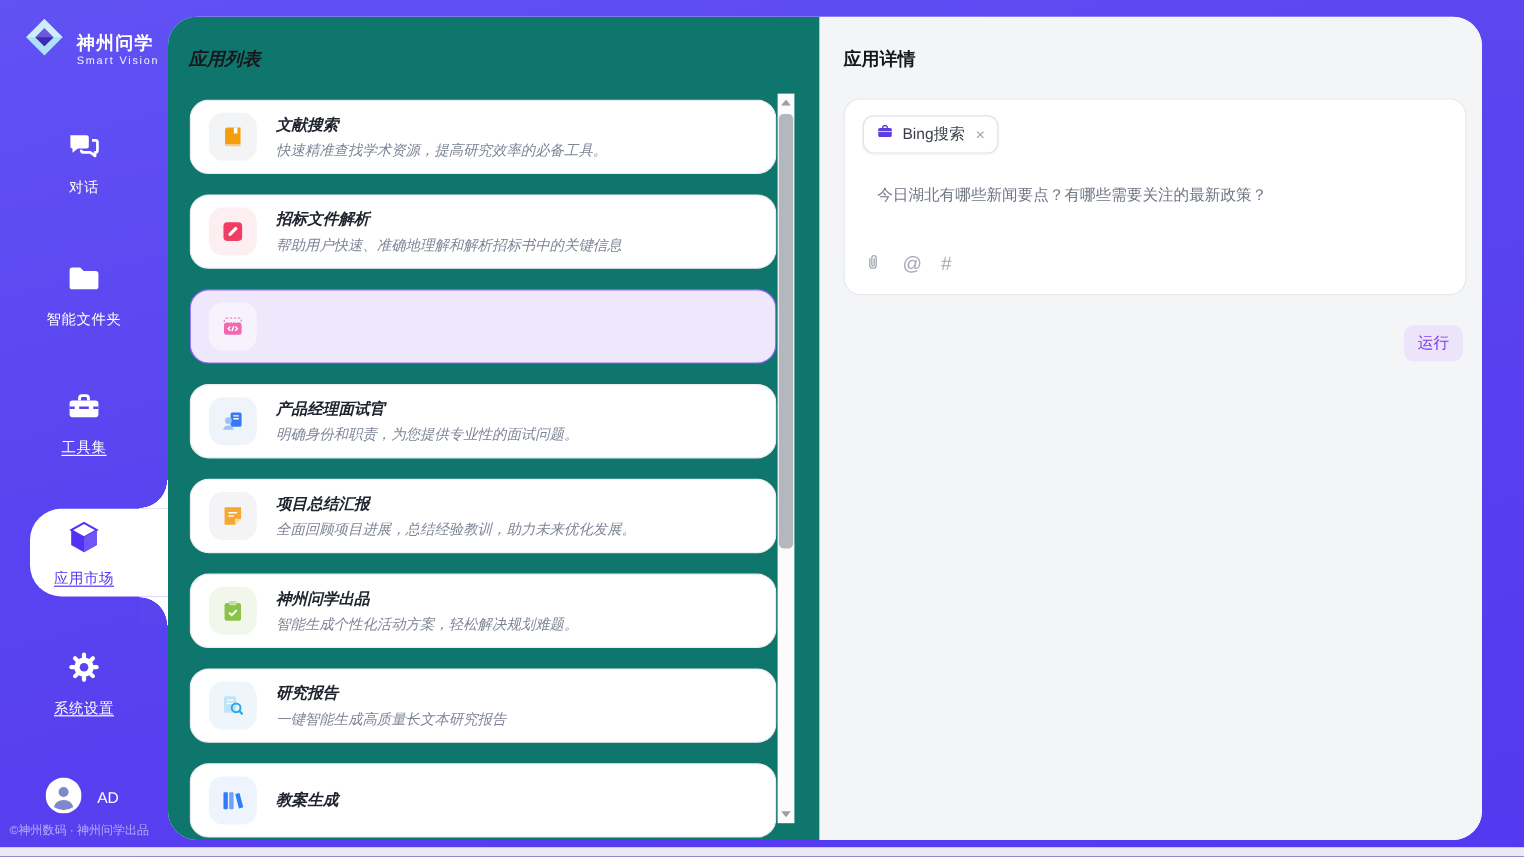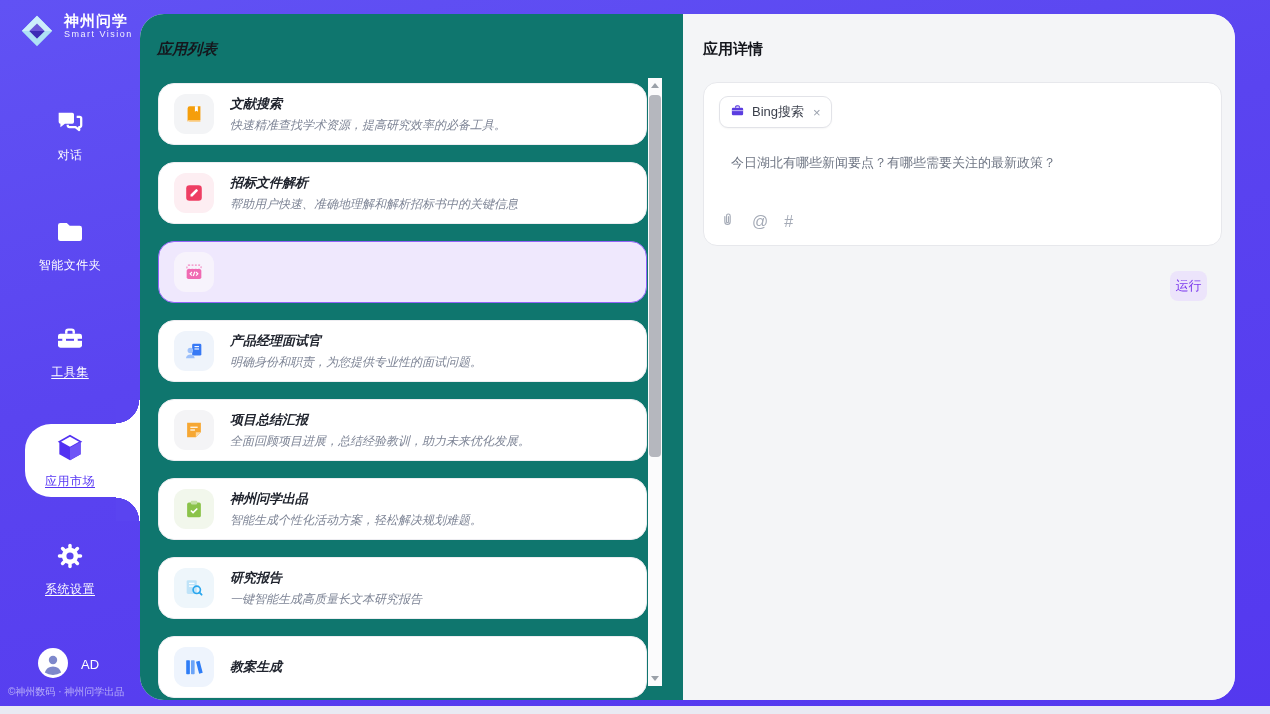--- a/index.html
+++ b/index.html
@@ -1,21 +1,21 @@
 <!DOCTYPE html>
 <html><head>
 <meta charset="utf-8">
 <style>
   html,body{margin:0;padding:0;background:#2e2e3a;}
   .stage{position:relative;width:1270px;height:714px;overflow:hidden;
          background:linear-gradient(165deg,#6152f4 0%,#5a44f0 40%,#5438ef 100%);
          font-family:"Liberation Sans","DejaVu Sans",sans-serif;}
   
   .sidebar{position:absolute;left:0;top:0;width:140px;height:100%;}
-  .logo{position:absolute;top:12px;left:18px;display:flex;align-items:flex-start;gap:8px;color:#fff;}
+  .logo{position:absolute;top:12px;left:18px;display:flex;align-items:flex-end;gap:8px;color:#fff;}
   .logo-name{font-size:15px;font-weight:bold;letter-spacing:1px;line-height:17px;}
   .logo-sub{font-size:9px;letter-spacing:1.5px;opacity:.92;}
   .nav-item{position:absolute;left:0;width:140px;text-align:center;color:#fff;cursor:pointer;}
   .nav-label{font-size:12px;margin-top:5px;letter-spacing:.5px;}
   .nav-label.ul{text-decoration:underline;text-underline-offset:2px;}
   .active-bubble{position:absolute;left:25px;top:424px;width:115px;height:73px;background:#fff;border-radius:26px 0 0 26px;}
   .fillet{position:absolute;left:116px;width:24px;height:24px;}
   .fillet.top{top:400px;background:radial-gradient(circle 24px at 0 0,#5a44f0 0 23px,#fff 23.4px);}
   .fillet.bot{top:497px;background:radial-gradient(circle 24px at 0 100%,#5a44f0 0 23px,#fff 23.4px);}
   .nav-item.active{color:#5636f3;z-index:2;}
@@ -45,21 +45,21 @@
   .input-card{position:absolute;left:20px;top:68px;width:519px;height:164px;background:#fff;
               border:1px solid #e7e8ec;border-radius:14px;box-sizing:border-box;
               padding:13px 15px;display:flex;flex-direction:column;}
   .chip{display:inline-flex;align-items:center;gap:7px;height:30px;padding:0 10px;border:1px solid #e2e3e8;
         border-radius:9px;background:#fff;width:fit-content;box-shadow:0 1px 2px rgba(0,0,0,.04);}
   .chip-label{font-size:13px;color:#3a3f4b;}
   .chip-close{color:#9aa1ad;font-size:13px;margin-left:2px;cursor:pointer;}
   .query{margin-top:26px;font-size:13px;color:#6f7684;line-height:18px;margin-left:12px;}
   .card-toolbar{margin-top:auto;display:flex;align-items:center;gap:16px;color:#a4aab6;}
   .tb-glyph{font-size:16px;line-height:16px;cursor:pointer;}
-  .run-btn{position:absolute;top:257px;left:487px;width:37px;height:30px;background:#ece4fb;color:#7c3aed;
+  .run-btn{position:absolute;top:257px;left:487px;width:49px;height:30px;background:#ece4fb;color:#7c3aed;
            font-size:13px;border-radius:8px;display:flex;align-items:center;justify-content:center;cursor:pointer;}
 </style>
 </head>
 <body>
 
 <div class="stage">
 
   <div class="sidebar">
     <div class="logo">
       <span>

